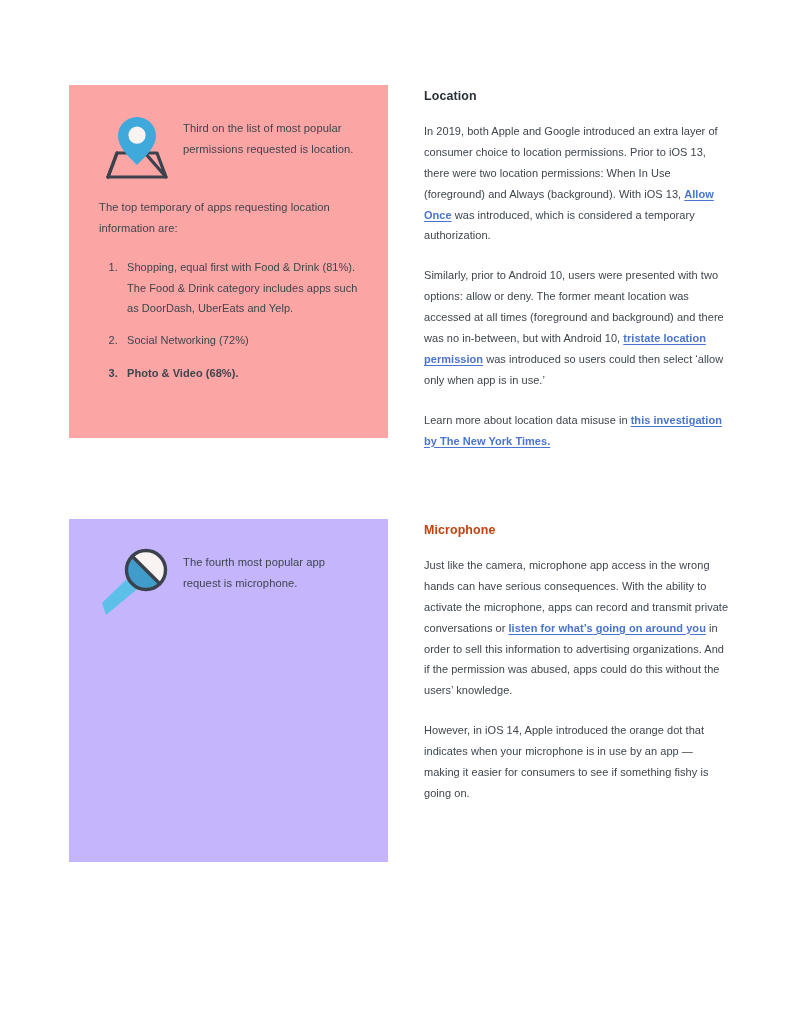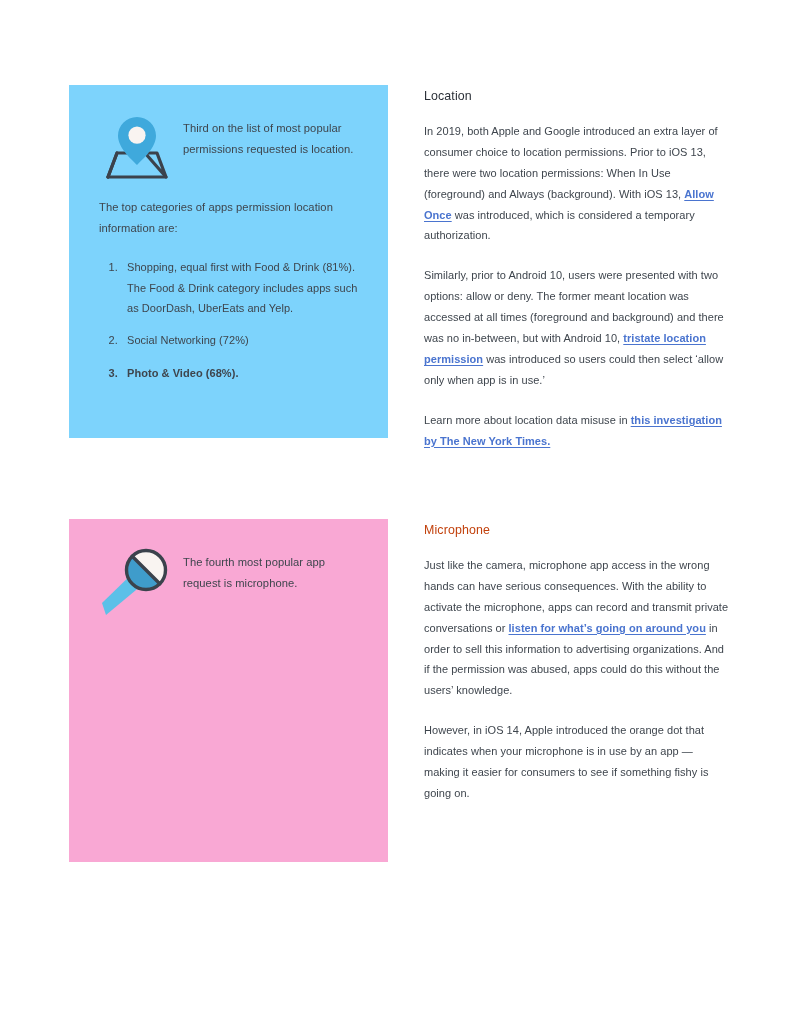--- a/index.html
+++ b/index.html
@@ -90,21 +90,21 @@
 
   
   .col-right {
     width: 305px;
     margin-left: 36px;
     box-sizing: border-box;
   }
 
   .section-heading {
     font-size: 12.4px;
-    font-weight: normal;
+    font-weight: bold;
     color: #2b3038;
     margin: 4px 0 18px 0;
     letter-spacing: 0.01em;
   }
 
   .body-para {
     font-size: 11px;
     line-height: 1.9;
     color: #3e454d;
     margin: 0 0 19px 0;
@@ -119,58 +119,58 @@
     text-underline-offset: 2px;
   }
 </style>
 </head>
 <body style="background: rgb(255, 255, 255);">
 
 <div class="page">
 
   <section class="section" id="section-location">
 
-    <div class="card" id="card-location" style="background: #7dd3fc;">
+    <div class="card" id="card-location" style="background: #fca5a5;">
 
       <div class="card-head">
         <span class="icon-wrap" id="location-icon-wrap">
           <svg viewBox="0 0 74 72" width="74" height="72" aria-hidden="true">
 
             <path d="M9 66 L18 42 L30 42" fill="none" stroke="#3b424c" stroke-width="3.2" stroke-linecap="round" stroke-linejoin="round"></path>
             <path d="M46 42 L58 42 L67 66 Z" fill="none" stroke="#3b424c" stroke-width="3.2" stroke-linecap="round" stroke-linejoin="round"></path>
             <path d="M9 66 L67 66" fill="none" stroke="#3b424c" stroke-width="3.2" stroke-linecap="round"></path>
             <path d="M9 66 L18 42" fill="none" stroke="#3b424c" stroke-width="3.2" stroke-linecap="round"></path>
 
             <path d="M38 6 C27.5 6 19 14.4 19 24.8 C19 36.5 31.5 47.5 38 54 C44.5 47.5 57 36.5 57 24.8 C57 14.4 48.5 6 38 6 Z" fill="#3fa9dc"></path>
             <circle cx="38" cy="24.2" r="8.6" fill="#f9f4f1"></circle>
           </svg>
         </span>
         <div class="card-head-text">Third on the list of most popular permissions requested is location.</div>
       </div>
 
-      <p class="card-para">The top categories of apps permission location information are:</p>
+      <p class="card-para">The top temporary of apps requesting location information are:</p>
 
       <ol class="card-list">
         <li>Shopping, equal first with Food &amp; Drink (81%). The Food &amp; Drink category includes apps such as DoorDash, UberEats and Yelp.</li>
         <li>Social Networking (72%)</li>
         <li>Photo &amp; Video (68%).</li>
       </ol>
     </div>
 
     <div class="col-right">
       <h2 class="section-heading" style="color: rgb(43, 48, 56);">Location</h2>
       <p class="body-para">In 2019, both Apple and Google introduced an extra layer of consumer choice to location permissions. Prior to iOS 13, there were two location permissions: When In Use (foreground) and Always (background). With iOS 13, <a class="inline-link" href="#" style="color: rgb(74, 116, 207);">Allow Once</a> was introduced, which is considered a temporary authorization.</p>
       <p class="body-para">Similarly, prior to Android 10, users were presented with two options: allow or deny. The former meant location was accessed at all times (foreground and background) and there was no in-between, but with Android 10, <a class="inline-link" href="#" style="color: rgb(74, 116, 207);">tristate location permission</a> was introduced so users could then select ‘allow only when app is in use.’</p>
       <p class="body-para">Learn more about location data misuse in <a class="inline-link" href="#" style="color: rgb(74, 116, 207);">this investigation by The New York Times.</a></p>
     </div>
   </section>
 
   <section class="section" id="section-microphone">
 
-    <div class="card" id="card-microphone" style="background: #f9a8d4;">
+    <div class="card" id="card-microphone" style="background: #c4b5fd;">
 
       <div class="card-head">
         <span class="icon-wrap" id="microphone-icon-wrap">
           <svg viewBox="0 0 74 78" width="74" height="78" aria-hidden="true">
 
             <path d="M7 70 L3 58 L38 24 L49 35 Z" fill="#5cc0e8"></path>
 
             <circle cx="47" cy="25" r="19.5" fill="#f9f4f1"></circle>
             <path d="M47 25 L33.2 11.2 A19.5 19.5 0 0 0 60.8 38.8 Z" fill="#3f9ccb"></path>
             <circle cx="47" cy="25" r="19.5" fill="none" stroke="#3b424c" stroke-width="3.4"></circle>

